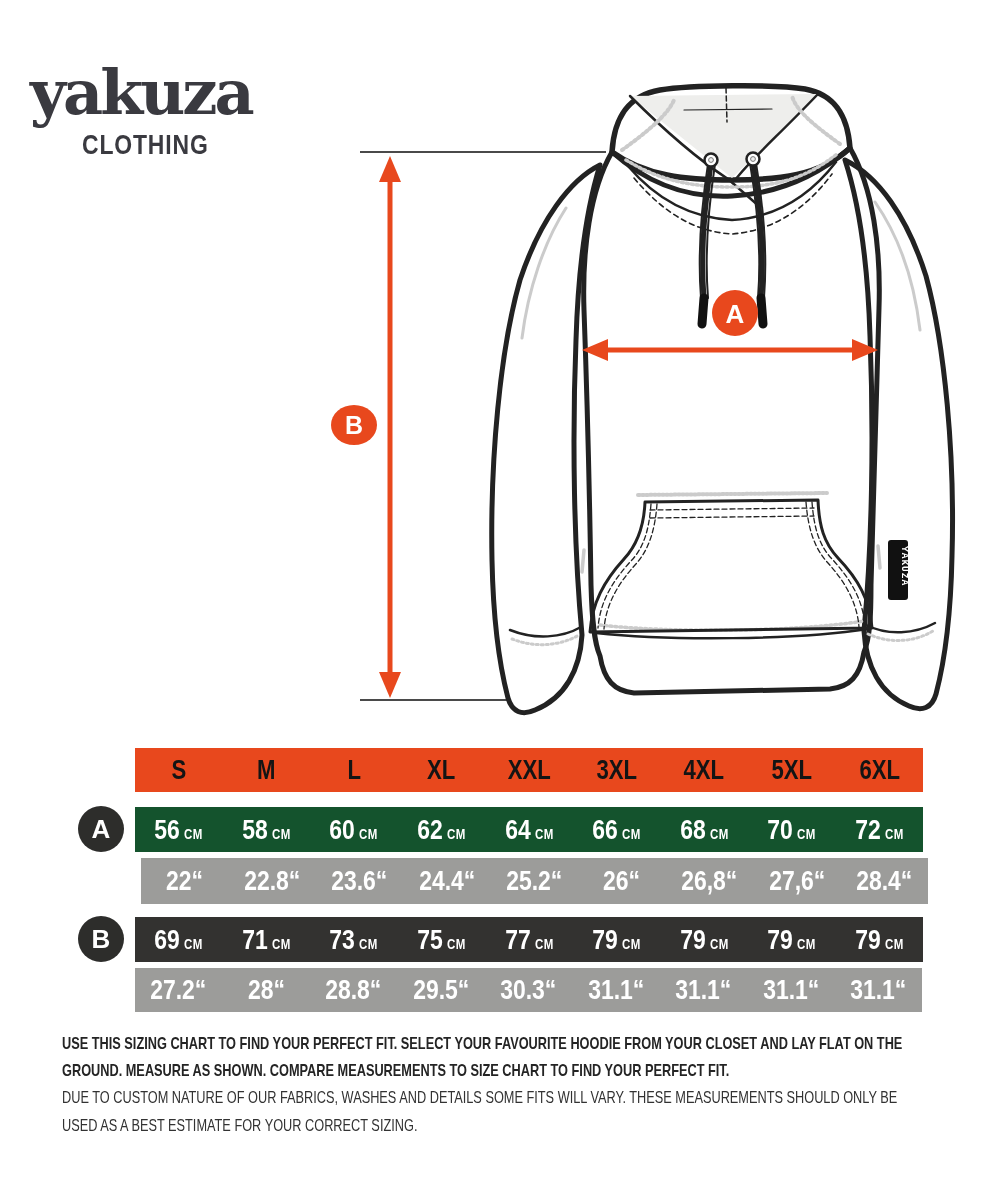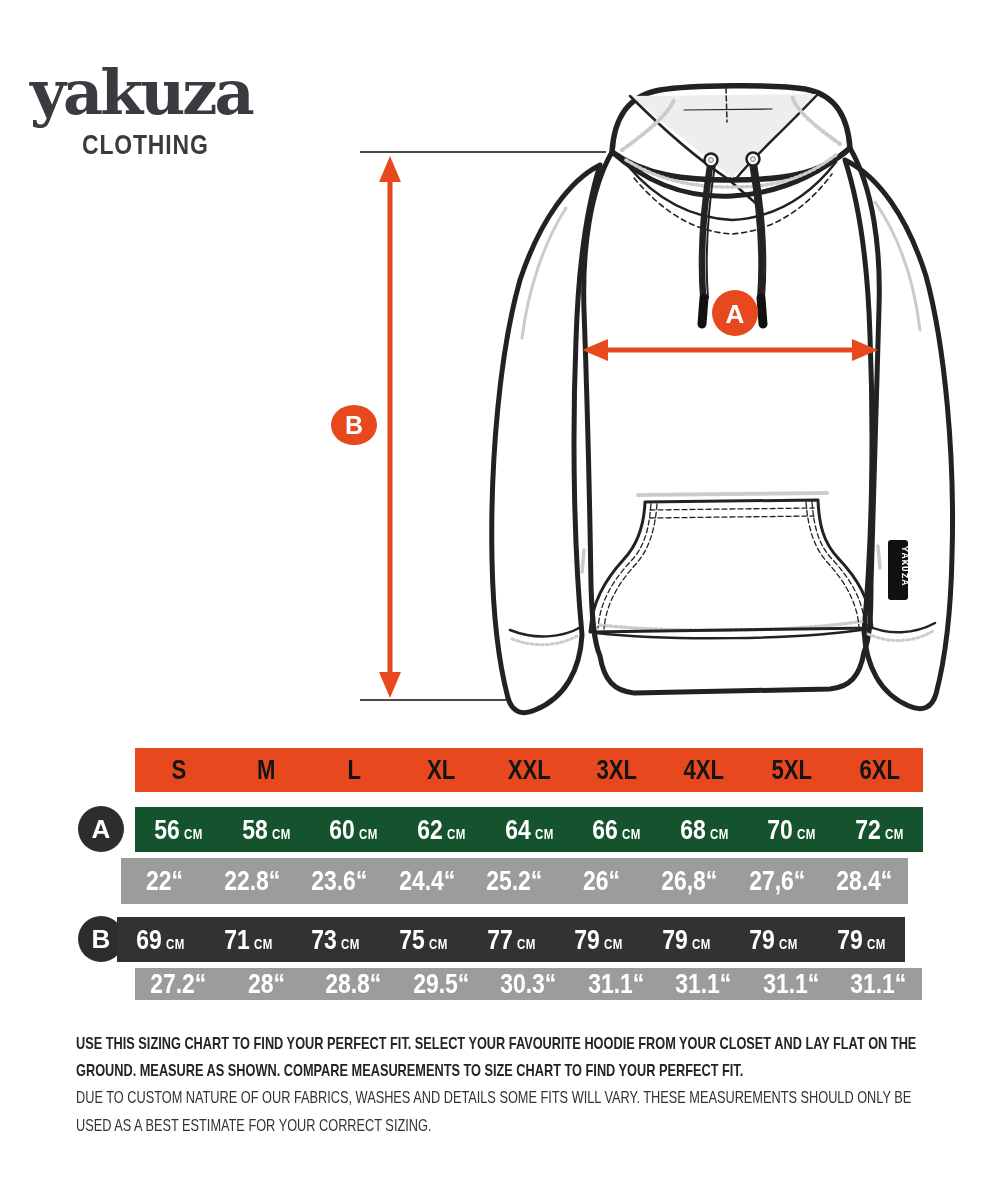--- a/index.html
+++ b/index.html
@@ -11,35 +11,35 @@
              color:#3a3a40;letter-spacing:-3px;}
   .logo-sub{font-family:"Liberation Sans",sans-serif;font-weight:bold;font-size:27px;
             color:#3a3a40;letter-spacing:1px;margin-left:52px;margin-top:6px;
             transform:scaleX(.85);transform-origin:0 0;}
   
   #diagram{position:absolute;left:330px;top:80px;width:670px;height:650px;}
   
   .trow{position:absolute;display:flex;align-items:center;}
   #size-header{left:135px;top:748px;width:788px;height:44px;background:#e8481d;}
   #rowAcm{left:135px;top:807px;width:788px;height:45px;background:#14532d;}
-  #rowAin{left:121px;top:858px;width:787px;height:46px;background:#9c9c9a;}
-  #rowBcm{left:117px;top:917px;width:788px;height:45px;background:#333230;}
-  #rowBin{left:135px;top:968px;width:787px;height:32px;background:#9c9c9a;}
+  #rowAin{left:141px;top:858px;width:787px;height:46px;background:#9c9c9a;}
+  #rowBcm{left:135px;top:917px;width:788px;height:45px;background:#333230;}
+  #rowBin{left:135px;top:968px;width:787px;height:44px;background:#9c9c9a;}
   .cells{display:flex;width:100%;height:100%;}
   .cell{flex:1;display:flex;align-items:center;justify-content:center;}
   .cond{transform:scaleX(.82);display:inline-flex;align-items:baseline;white-space:nowrap;}
   .hdr{font-size:27px;font-weight:bold;color:#141414;}
   .num{font-size:28px;font-weight:bold;color:#ffffff;}
   .unit{font-size:14px;font-weight:bold;color:#ffffff;margin-left:5px;letter-spacing:.5px;}
   .rowbadge{position:absolute;left:78px;width:46px;height:46px;border-radius:50%;
             background:#2d2d2b;color:#fff;display:flex;align-items:center;justify-content:center;
             font-size:26px;font-weight:bold;}
   #badgeA{top:806px;} #badgeB{top:916px;}
   
-  #instructions{position:absolute;left:76px;top:1030px;width:856px;}
+  #instructions{position:absolute;left:62px;top:1030px;width:856px;}
   .squeeze{transform:scaleX(.75);transform-origin:0 0;width:133%;}
   #instructions p{margin:0;font-size:17px;line-height:1.6;letter-spacing:0;}
   .para1{font-weight:bold;color:#242424;}
   .para2{font-weight:normal;color:#323232;}
   
   .ln{fill:none;stroke:#222222;stroke-linecap:round;stroke-linejoin:round;}
   .stitch{fill:none;stroke:#cbcbcb;stroke-linecap:round;}
 </style>
 </head>
 <body>

